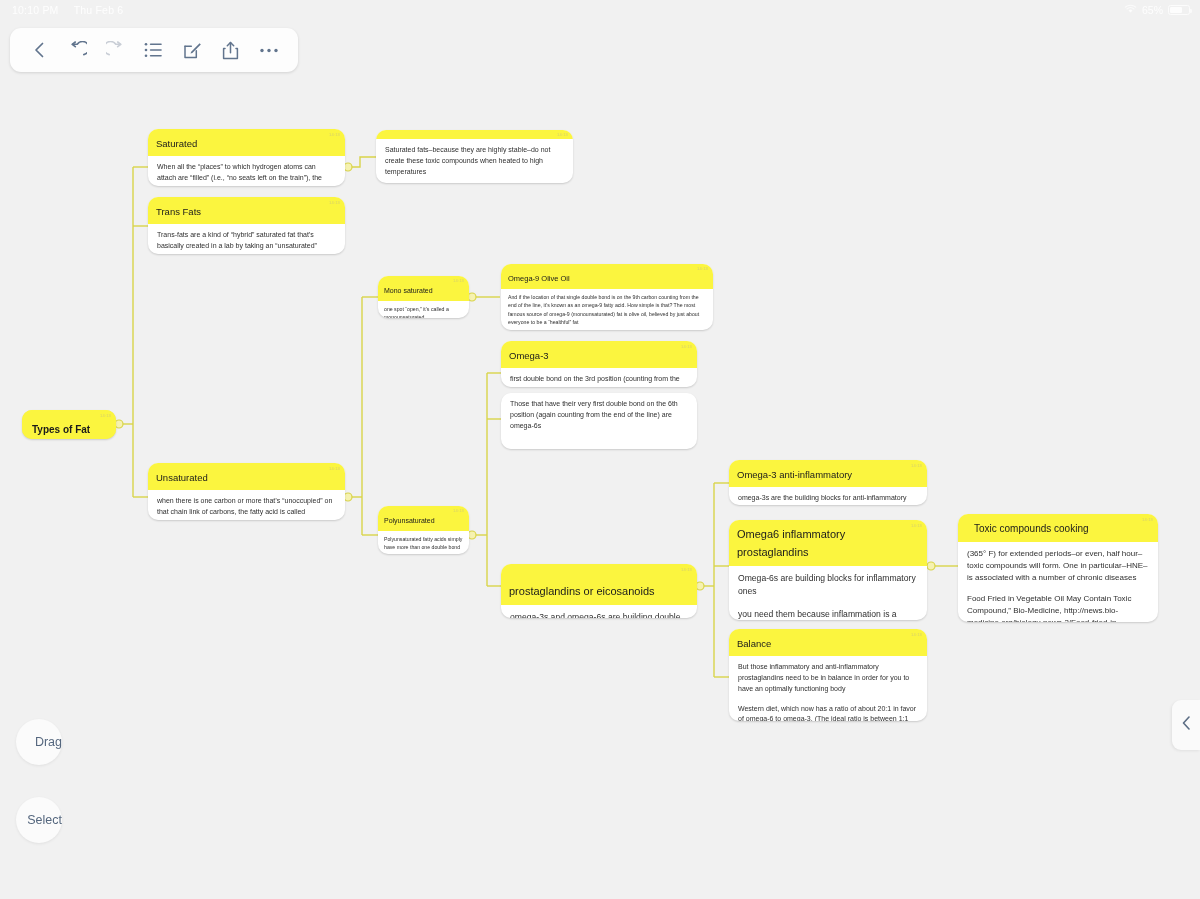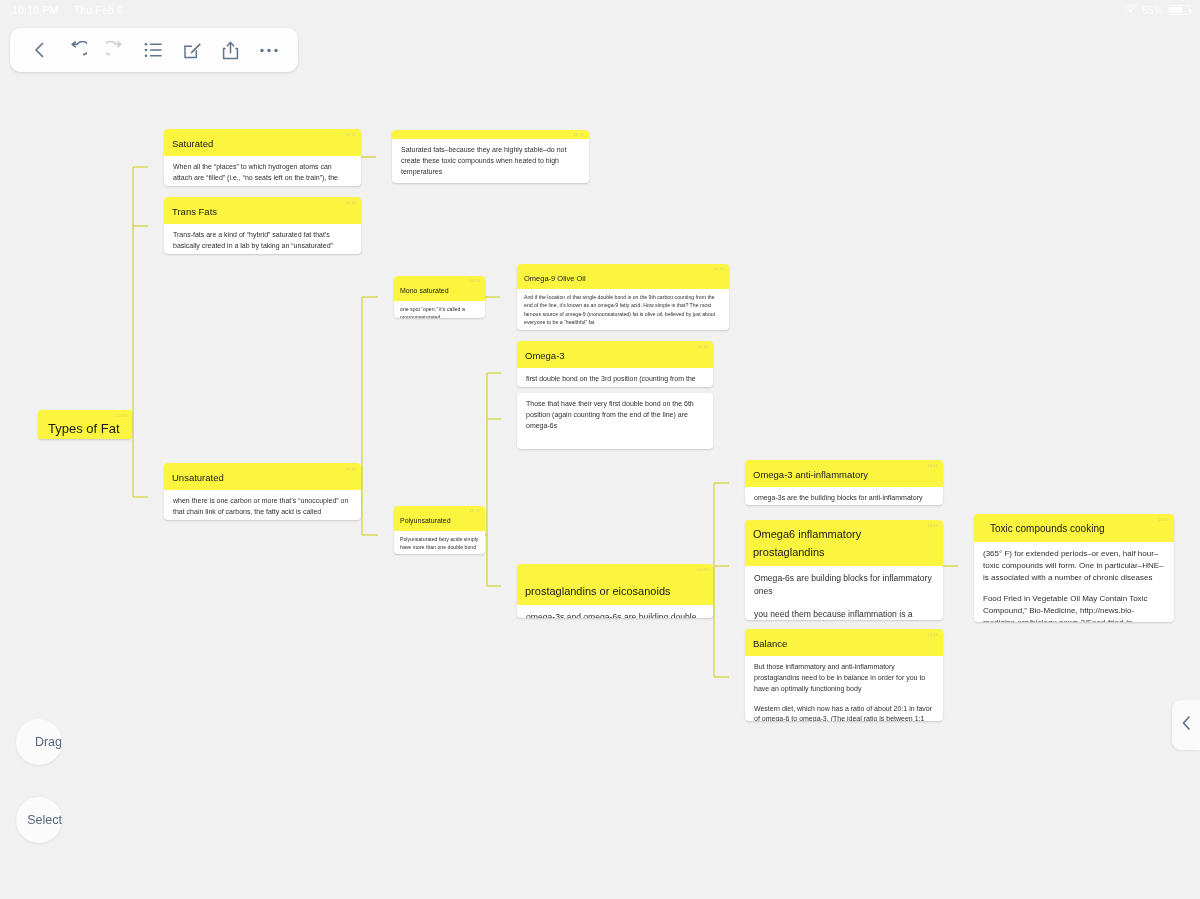--- a/index.html
+++ b/index.html
@@ -49,24 +49,23 @@
   #toolbar .tb svg { display: block; }
 
   
   #canvas { position: absolute; inset: 0; }
   #edges { position: absolute; left: 0; top: 0; width: 1200px; height: 899px; }
 
   
   .card {
     position: absolute;
     background: #ffffff;
-    border-radius: 4px;
+    border-radius: 10px;
     box-shadow: 0 1px 2px rgba(0,0,0,.16);
     overflow: hidden;
-    margin-left: 16px;
   }
   .card .hdr {
     background: #fbf53f;
     padding: 4px 8px 5px 8px;
     position: relative;
   }
   .card .hdr .ttl {
     color: #1b1b1b;
     font-weight: 400;
   }
@@ -86,21 +85,21 @@
   .sz-md .ttl { font-size: 9.5px; }
   .sz-md .body { font-size: 7px; line-height: 1.55; }
   .sz-sm .ttl { font-size: 7px; }
   .sz-sm .body { font-size: 5.2px; line-height: 1.6; }
   .sz-xl .ttl { font-size: 11px; }
   .sz-xl .body { font-size: 8.6px; line-height: 1.55; }
 
   
   .card.plain { background: #fbf53f; }
   .card.plain .hdr { padding: 9px 10px; }
-  .card.plain .ttl { font-size: 13px; }
+  .card.plain .ttl { font-size: 10px; font-weight: bold; }
 
   
   .card.thin .hdr { padding: 3px 6px 4px 6px; }
   .card.thin .body { padding: 4px 6px 6px 6px; }
 
   
   .fab {
     position: absolute;
     width: 46px; height: 46px; border-radius: 50%;
     background: #fbfbfb;

